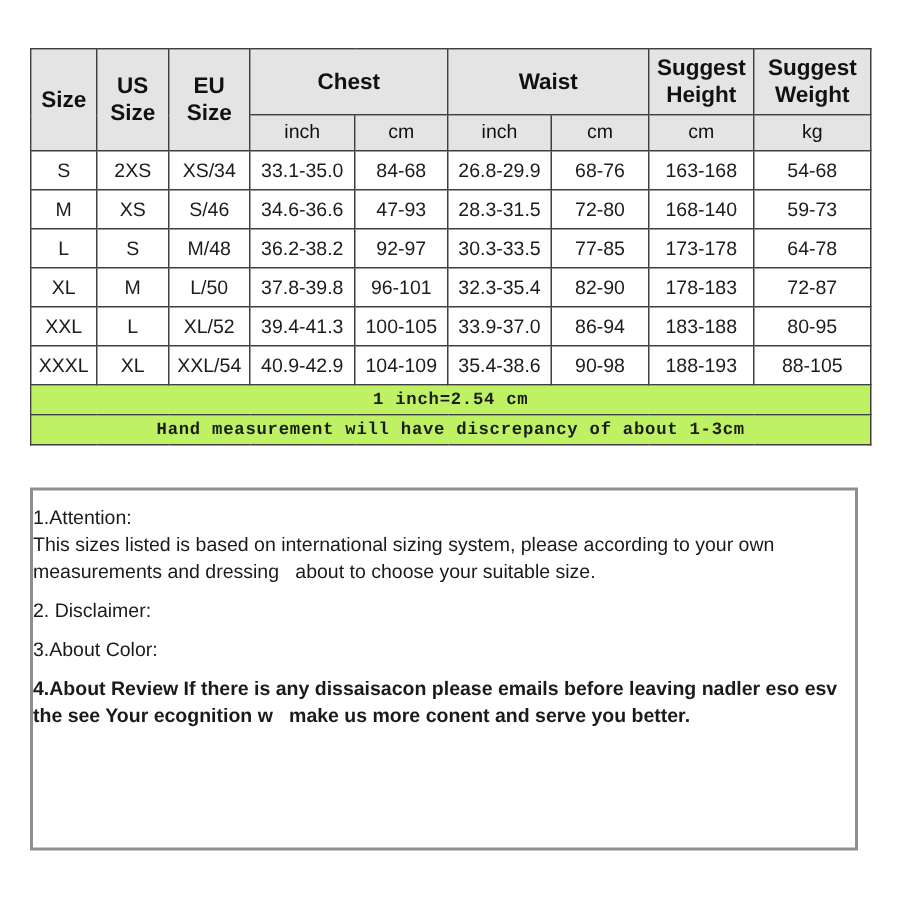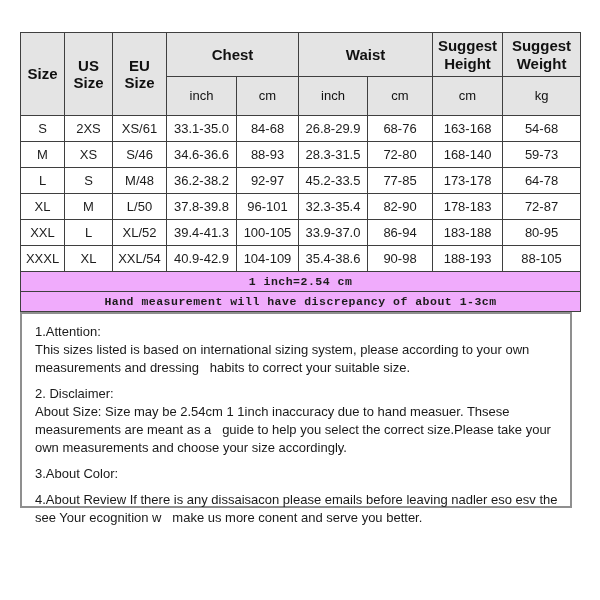--- a/index.html
+++ b/index.html
@@ -40,56 +40,56 @@
     overflow: hidden;
   }
   .size-chart thead th {
     background: #e4e4e4;
     font-weight: bold;
     font-size: 15px;
     line-height: 1.15;
     color: #111111;
   }
   .size-chart tr.head-main { height: 44px; }
-  .size-chart tr.head-units { height: 39px; }
+  .size-chart tr.head-units { height: 24px; }
   .size-chart tr.head-units th {
     font-weight: normal;
     font-size: 13px;
   }
   .size-chart tbody tr.data-row { height: 26px; }
   .size-chart tbody tr.data-row td {
     font-size: 13px;
     background: #ffffff;
   }
   .size-chart tr.footnote-row { height: 20px; }
   .size-chart tr.footnote-row td {
     font-family: "Liberation Mono", monospace;
     font-weight: bold;
     font-size: 11.5px;
     letter-spacing: 0.5px;
-    background: #f0abfc;
+    background: #bef264;
   }
 
   
   .notes-box {
     position: absolute;
     left: 20px;
-    top: 312px;
+    top: 325px;
     width: 552px;
-    height: 196px;
+    height: 242px;
     box-sizing: border-box;
     border: 2px solid #8f8f8f;
     background: #ffffff;
-    padding: 9px 4px 6px 13px;
+    padding: 9px 4px 6px 0;
     font-size: 13px;
     line-height: 18px;
     color: #1a1a1a;
   }
   .note-para { margin: 0 0 8px 0; }
-  .note-para:last-child { margin-bottom: 0; }
+  .note-para:last-child { margin-bottom: 0; font-weight: bold; }
   .note-title, .note-body {
     white-space: pre-wrap;
     word-wrap: break-word;
   }
 </style>
 </head>
 <body>
 
 <div class="page">
 
@@ -121,46 +121,46 @@
         <th>inch</th>
         <th>cm</th>
         <th>cm</th>
         <th>kg</th>
       </tr>
     </thead>
     <tbody>
       <tr class="data-row">
         <td>S</td>
         <td>2XS</td>
-        <td>XS/61</td>
+        <td>XS/34</td>
         <td>33.1-35.0</td>
         <td>84-68</td>
         <td>26.8-29.9</td>
         <td>68-76</td>
         <td>163-168</td>
         <td>54-68</td>
       </tr>
       <tr class="data-row">
         <td>M</td>
         <td>XS</td>
         <td>S/46</td>
         <td>34.6-36.6</td>
-        <td>88-93</td>
+        <td>47-93</td>
         <td>28.3-31.5</td>
         <td>72-80</td>
         <td>168-140</td>
         <td>59-73</td>
       </tr>
       <tr class="data-row">
         <td>L</td>
         <td>S</td>
         <td>M/48</td>
         <td>36.2-38.2</td>
         <td>92-97</td>
-        <td>45.2-33.5</td>
+        <td>30.3-33.5</td>
         <td>77-85</td>
         <td>173-178</td>
         <td>64-78</td>
       </tr>
       <tr class="data-row">
         <td>XL</td>
         <td>M</td>
         <td>L/50</td>
         <td>37.8-39.8</td>
         <td>96-101</td>
@@ -196,25 +196,24 @@
       </tr>
       <tr class="footnote-row">
         <td colspan="9">Hand measurement will have discrepancy of about 1-3cm</td>
       </tr>
     </tbody>
   </table>
 
   <div class="notes-box">
     <div class="note-para">
       <div class="note-title">1.Attention:</div>
-      <div class="note-body">This sizes listed is based on international sizing system, please according to your own measurements and dressing   habits to correct your suitable size.</div>
+      <div class="note-body">This sizes listed is based on international sizing system, please according to your own measurements and dressing   about to choose your suitable size.</div>
     </div>
     <div class="note-para">
       <div class="note-title">2. Disclaimer:</div>
-      <div class="note-body">About Size: Size may be 2.54cm 1 1inch inaccuracy due to hand measuer. Thsese measurements are meant as a   guide to help you select the correct size.Please take your own measurements and choose your size accordingly.</div>
     </div>
     <div class="note-para">
       <div class="note-title">3.About Color:</div>
     </div>
     <div class="note-para">
       <div class="note-body">4.About Review If there is any dissaisacon please emails before leaving nadler eso esv the see Your ecognition w   make us more conent and serve you better.</div>
     </div>
   </div>
 
 </div>

